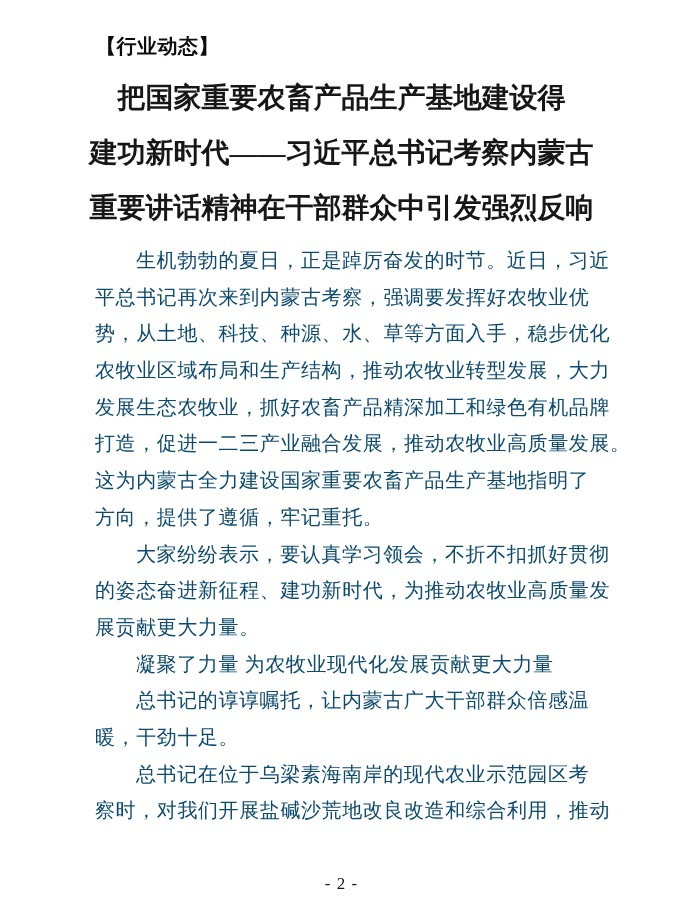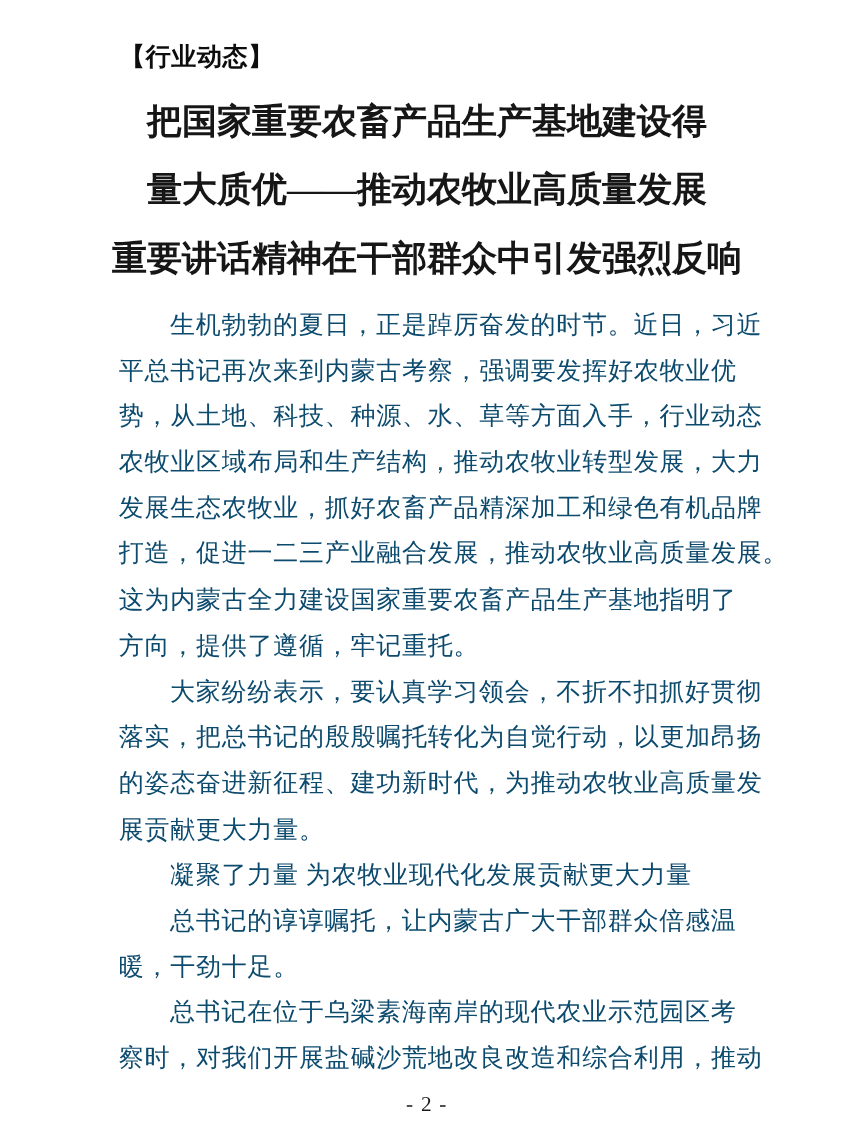--- a/index.html
+++ b/index.html
@@ -76,35 +76,34 @@
 </style>
 </head>
 <body>
 
 <div class="page">
 
   <div class="section-label">【行业动态】</div>
 
   <div class="title-block">
     <div class="title-line">把国家重要农畜产品生产基地建设得</div>
-    <div class="title-line">量大质优——推动农牧业高质量发展</div>
+    <div class="title-line">建功新时代——习近平总书记考察内蒙古</div>
     <div class="title-line">重要讲话精神在干部群众中引发强烈反响</div>
   </div>
 
   <div class="body-block">
     <div class="body-line indent">生机勃勃的夏日，正是踔厉奋发的时节。近日，习近</div>
     <div class="body-line">平总书记再次来到内蒙古考察，强调要发挥好农牧业优</div>
-    <div class="body-line">势，从土地、科技、种源、水、草等方面入手，行业动态</div>
+    <div class="body-line">势，从土地、科技、种源、水、草等方面入手，稳步优化</div>
     <div class="body-line">农牧业区域布局和生产结构，推动农牧业转型发展，大力</div>
     <div class="body-line">发展生态农牧业，抓好农畜产品精深加工和绿色有机品牌</div>
     <div class="body-line">打造，促进一二三产业融合发展，推动农牧业高质量发展。</div>
     <div class="body-line">这为内蒙古全力建设国家重要农畜产品生产基地指明了</div>
     <div class="body-line">方向，提供了遵循，牢记重托。</div>
     <div class="body-line indent">大家纷纷表示，要认真学习领会，不折不扣抓好贯彻</div>
-    <div class="body-line">落实，把总书记的殷殷嘱托转化为自觉行动，以更加昂扬</div>
     <div class="body-line">的姿态奋进新征程、建功新时代，为推动农牧业高质量发</div>
     <div class="body-line">展贡献更大力量。</div>
     <div class="body-line indent">凝聚了力量 为农牧业现代化发展贡献更大力量</div>
     <div class="body-line indent">总书记的谆谆嘱托，让内蒙古广大干部群众倍感温</div>
     <div class="body-line">暖，干劲十足。</div>
     <div class="body-line indent">总书记在位于乌梁素海南岸的现代农业示范园区考</div>
     <div class="body-line">察时，对我们开展盐碱沙荒地改良改造和综合利用，推动</div>
   </div>
 
   <div class="page-footer">- 2 -</div>

